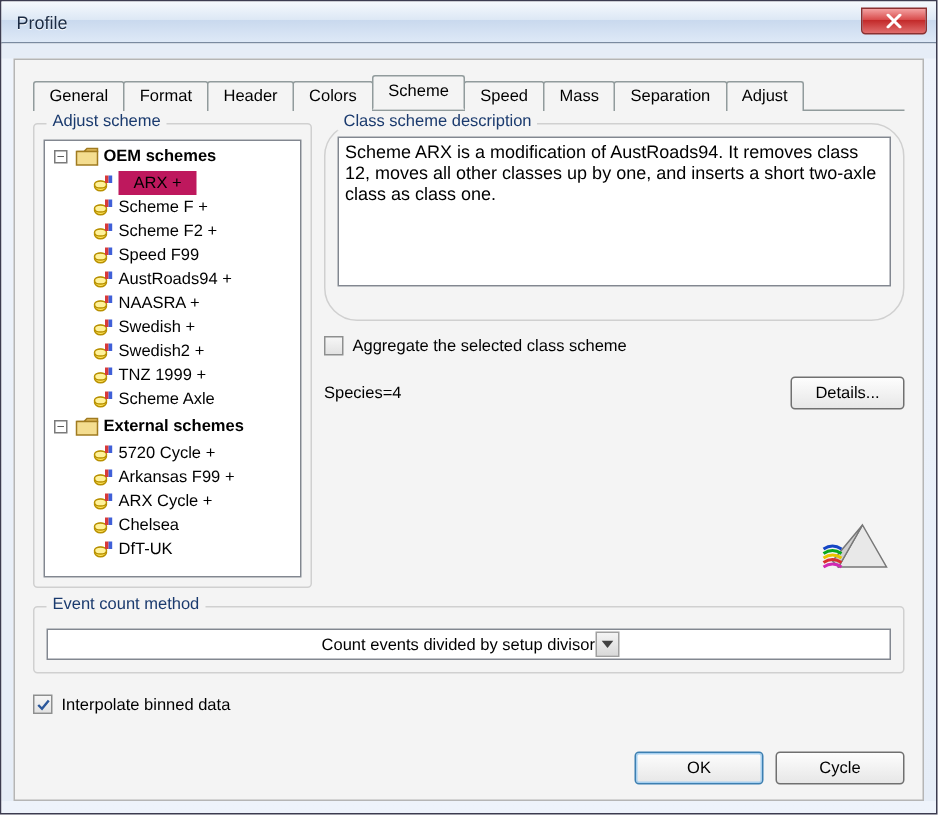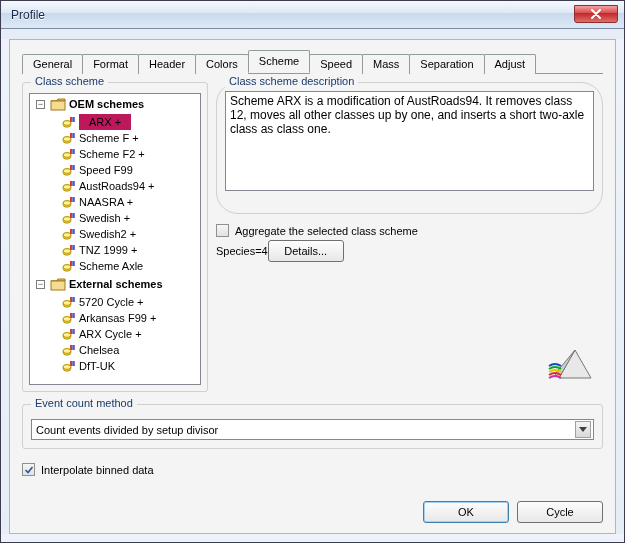--- a/index.html
+++ b/index.html
@@ -189,23 +189,24 @@
     margin-top: 10px;
   }
   .chk {
     width: 13px; height: 13px;
     border: 1px solid #8e8f8f;
     background: linear-gradient(to bottom, #f6f6f6, #e2e2e2);
     display: inline-flex; align-items: center; justify-content: center;
     font-size: 10px; color: #2b579a;
   }
   .species-row {
-    margin-top: 3px;
-    display: flex;
-    align-items: center;
+    margin-top: 14px;
+    display: flex;
+    align-items: center;
+    justify-content: space-between;
   }
   .btn {
     height: 22px;
     min-width: 76px;
     padding: 0 12px;
     border: 1px solid #707070;
     border-radius: 3px;
     background: linear-gradient(to bottom, #fdfdfd, #e7e7e7);
     cursor: pointer;
     color: #000;
@@ -228,21 +229,21 @@
     padding-top: 14px;
     padding-bottom: 8px;
   }
   .dropdown {
     width: 100%;
     height: 21px;
     border: 1px solid #828790;
     background: #fff;
     display: flex;
     align-items: center;
-    justify-content: space-between;
+    justify-content: center;
     padding: 0 2px 0 4px;
     cursor: pointer;
   }
   .dropdown .dd-btn {
     width: 16px; height: 17px;
     border: 1px solid #a0a0a0;
     background: linear-gradient(to bottom,#f4f4f4,#d9d9d9);
     display: flex; align-items: center; justify-content: center;
   }
   .interp-row {
@@ -287,21 +288,21 @@
           <div class="tab">Colors</div>
           <div class="tab active">Scheme</div>
           <div class="tab">Speed</div>
           <div class="tab">Mass</div>
           <div class="tab">Separation</div>
           <div class="tab">Adjust</div>
         </div>
 
       <div class="upper">
         <div class="group tree-wrap" style="padding:10px 6px 6px 6px;">
-          <span class="legend">Class scheme</span>
+          <span class="legend">Adjust scheme</span>
           <div class="tree">
             <div class="tree-scroll">
               <ul id="tree-root">
                   <li>
                     <div class="node root">
                       <span class="expander">−</span>
                       <span class="folder-icon">
                         <svg width="16" height="13" viewBox="0 0 16 13">
                           <path d="M1 3 L6 3 L8 1 L15 1 L15 3 L1 3 Z" fill="#e8c061" stroke="#a07b20"></path>
                           <rect x="1" y="3" width="14" height="9" fill="#f4dd90" stroke="#a07b20"></rect>

